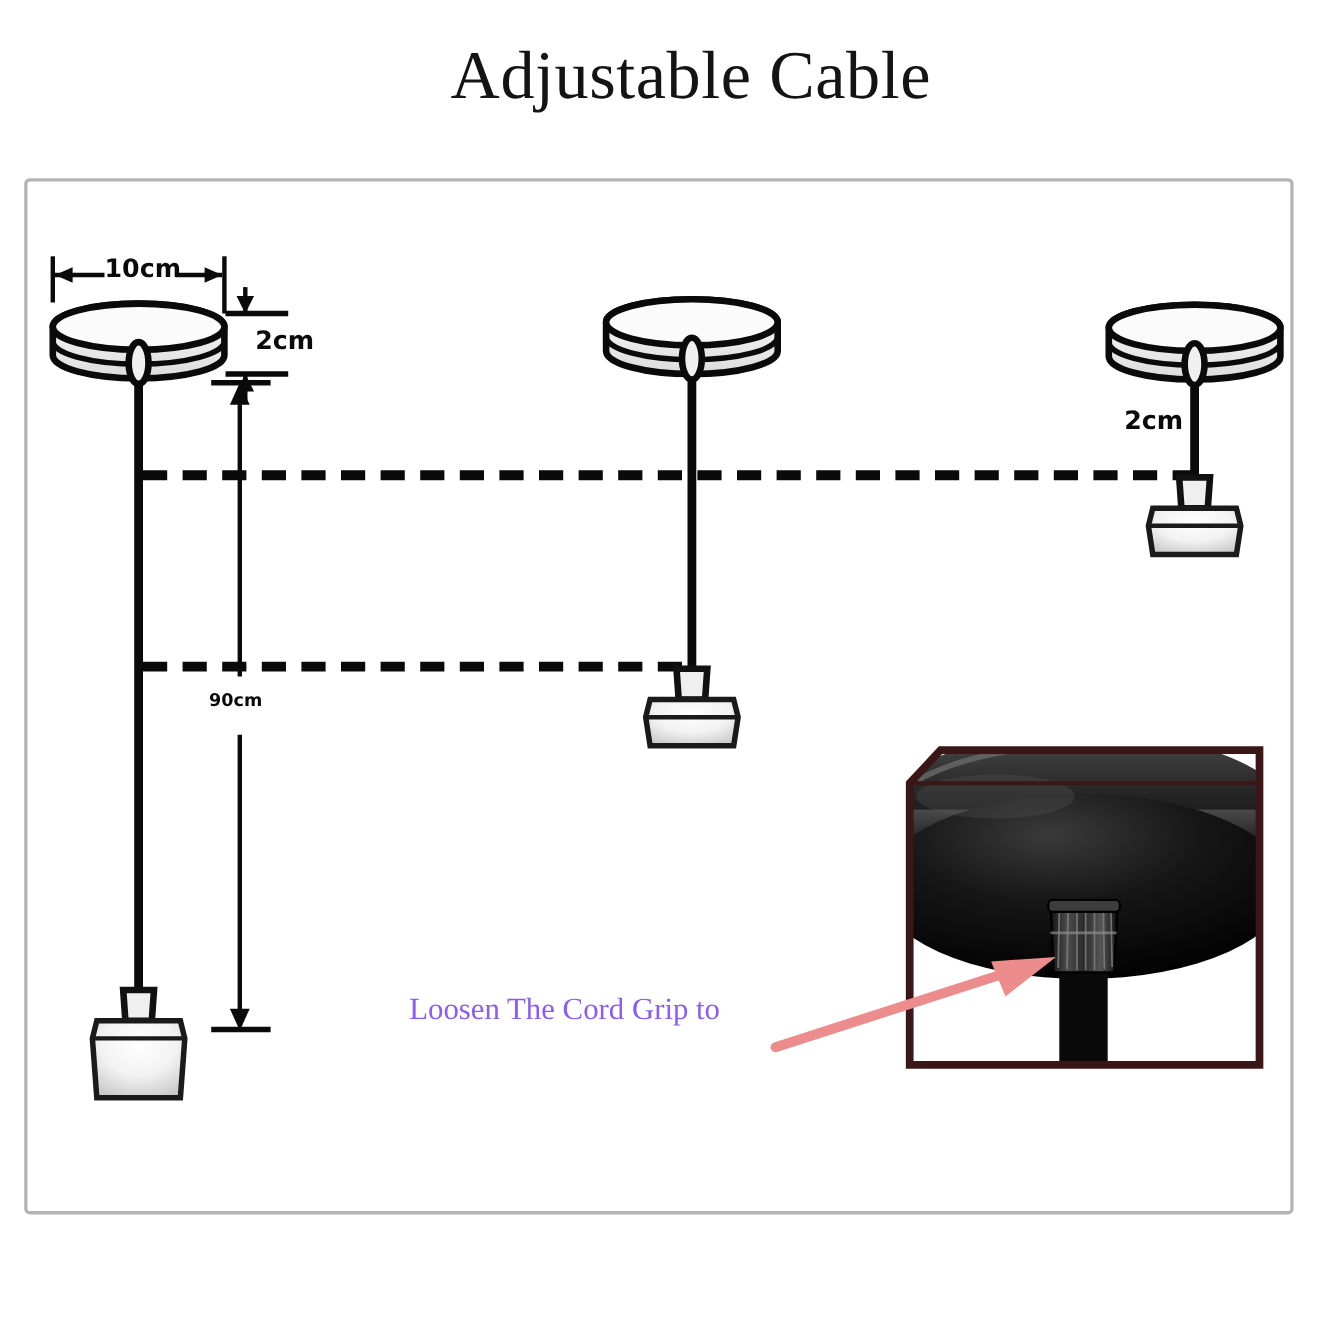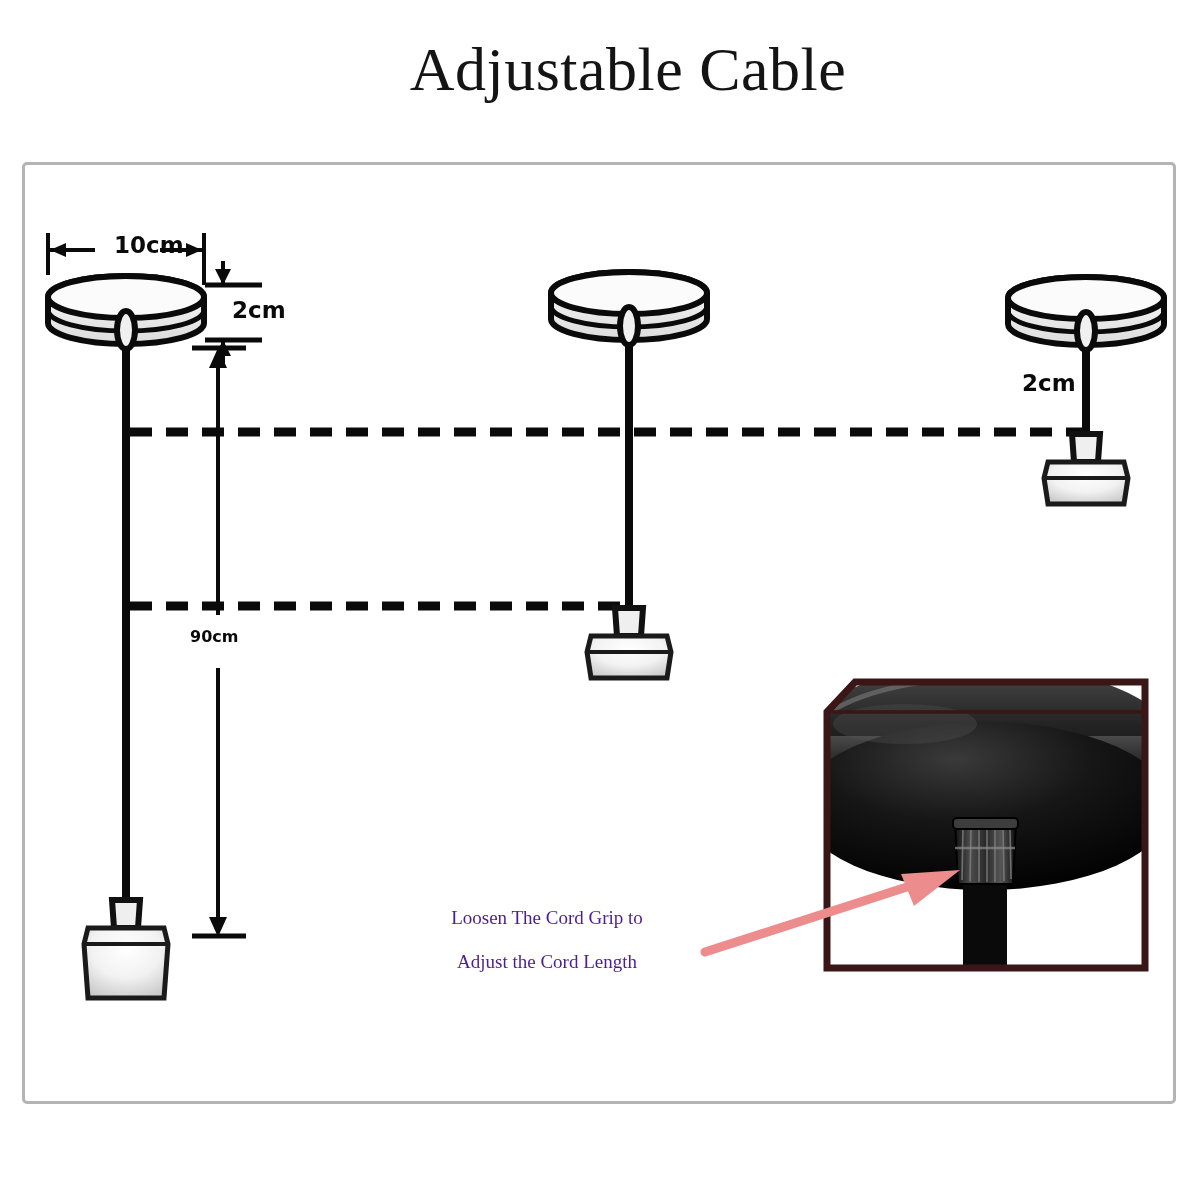--- a/index.html
+++ b/index.html
@@ -46,34 +46,33 @@
     width: 1200px;
     height: 1200px;
   }
   .dim-label {
     position: absolute;
     font-family: "DejaVu Sans", sans-serif;
     font-weight: bold;
     color: #0a0a0a;
     white-space: nowrap;
   }
-  #label-10cm { left: 95px;  top: 232px; font-size: 23px; margin-left: 19px; }
+  #label-10cm { left: 95px;  top: 232px; font-size: 23px; }
   #label-2cm-a { left: 232px; top: 297px; font-size: 23px; }
   #label-90cm { left: 190px; top: 627px; font-size: 16px; }
   #label-2cm-b { left: 1022px; top: 370px; font-size: 23px; }
   #caption {
     position: absolute;
     left: 372px;
     top: 896px;
     width: 350px;
     font-family: "Liberation Serif", serif;
-    font-size: 19px;
+    font-size: 28px;
     line-height: 44px;
-    color: #4c1d95;
-    text-align: center;
+    color: #8b5cf6;
   }
 </style>
 </head>
 <body>
 
 <div id="page">
 
   <div id="title">Adjustable Cable</div>
 
   <div id="frame"></div>
@@ -218,16 +217,15 @@
     </g>
   </svg>
 
   <div class="dim-label" id="label-10cm">10cm</div>
   <div class="dim-label" id="label-2cm-a">2cm</div>
   <div class="dim-label" id="label-90cm">90cm</div>
   <div class="dim-label" id="label-2cm-b">2cm</div>
 
   <div id="caption">
     <div>Loosen The Cord Grip to</div>
-    <div>Adjust the Cord Length</div>
   </div>
 
 </div>
 
 </body></html>

